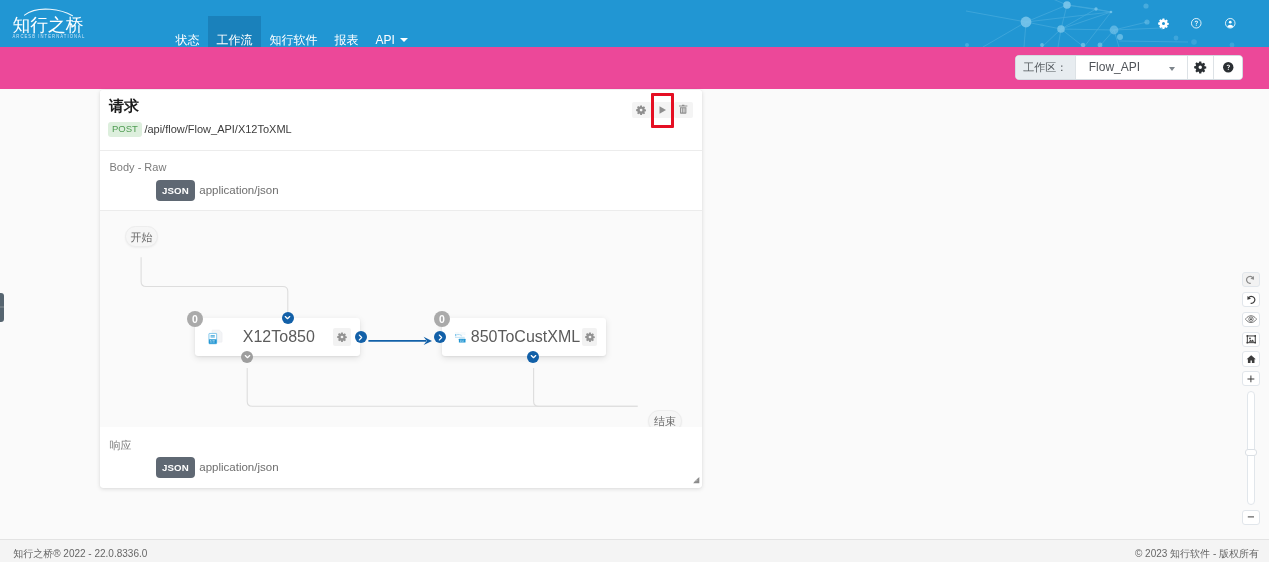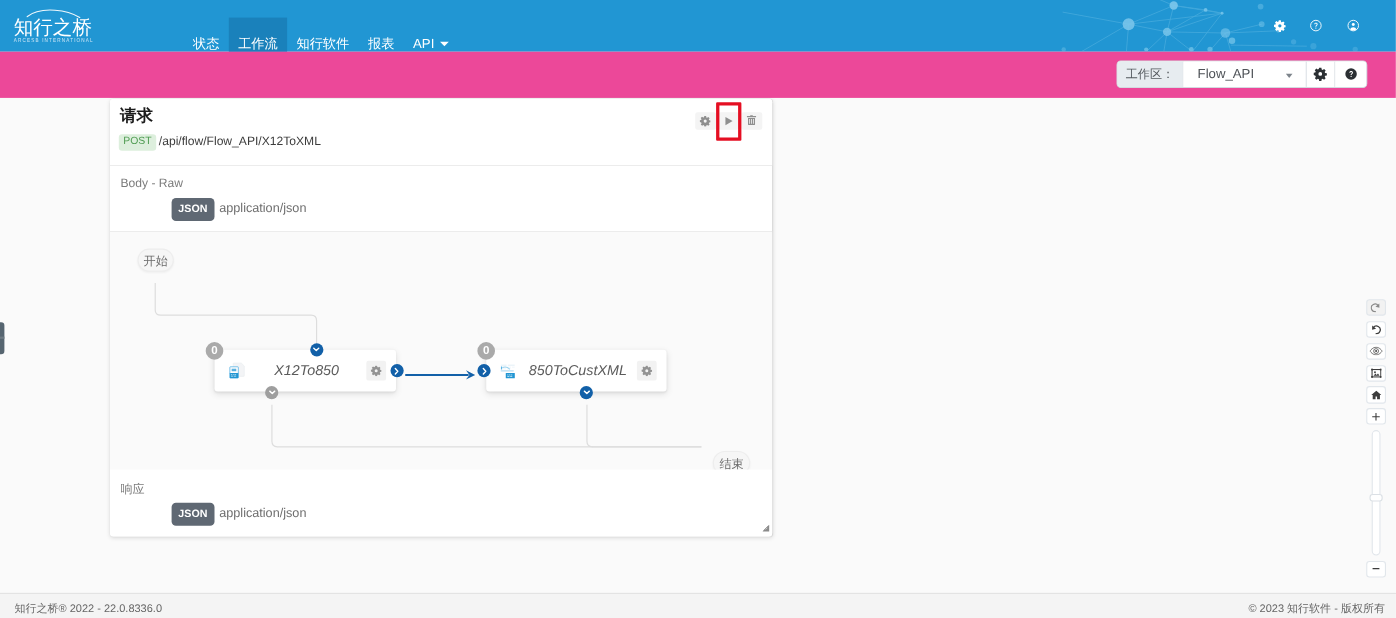--- a/index.html
+++ b/index.html
@@ -74,21 +74,21 @@
   .resp-sec .sec-label{ top:12.5px;font-family:Liberation Serif, serif; }
   .resp-sec .json-row{ top:29.5px; }
   .resize-h{ position:absolute; right:2.3px; bottom:3.5px; width:6.4px; height:6.2px; }
   .resize-h svg{ width:100%; height:100%; display:block; }
 
   
   .flow-node{ position:absolute; height:38px; background:#fff; border-radius:3px;
      box-shadow:0 2px 7px rgba(0,0,0,.11), 0 1px 2px rgba(0,0,0,.06); display:flex; align-items:center; }
   .node-icon{ width:17px; height:17px; margin-left:13px; display:block; }
   .node-icon svg{ width:100%; height:100%; display:block; }
-  .node-name{ flex:1; text-align:center; font-size:13px; color:#5b5b5b; padding:0 2px; line-height:14px;font-style:italic;}
+  .node-name{ flex:1; text-align:center; font-size:16px; color:#5b5b5b; padding:0 2px; line-height:14px;}
   .node-gear{ width:18.4px; height:18.2px; background:#f2f2f2; border-radius:2px; margin-right:9px; display:flex; align-items:center; justify-content:center;}
   .node-gear svg{ width:10px; height:10px; fill:#939393; display:block;}
   .badge-count{ position:absolute; width:16px; height:16px; border-radius:50%; background:#aaa; color:#fff; font-size:10.5px; font-weight:bold; display:flex; align-items:center; justify-content:center; line-height:16px; }
   .port{ position:absolute; width:12px; height:12px; border-radius:50%; display:flex; align-items:center; justify-content:center; }
   .port svg{ width:9px; height:9px; display:block; }
   .port.blue{ background:#1260a8; }
   .port.gray{ background:#9e9e9e; }
   .pill{ position:absolute; background:#f6f6f6; border:1px solid #ededed; border-radius:11px; font-size:11px; color:#6b6b6b;
      display:flex; align-items:center; justify-content:center; padding-top:1.5px; box-shadow:0 1px 2px rgba(0,0,0,.05);}
   .pill-start{ left:25px; top:15px; width:33px; height:21px; }

